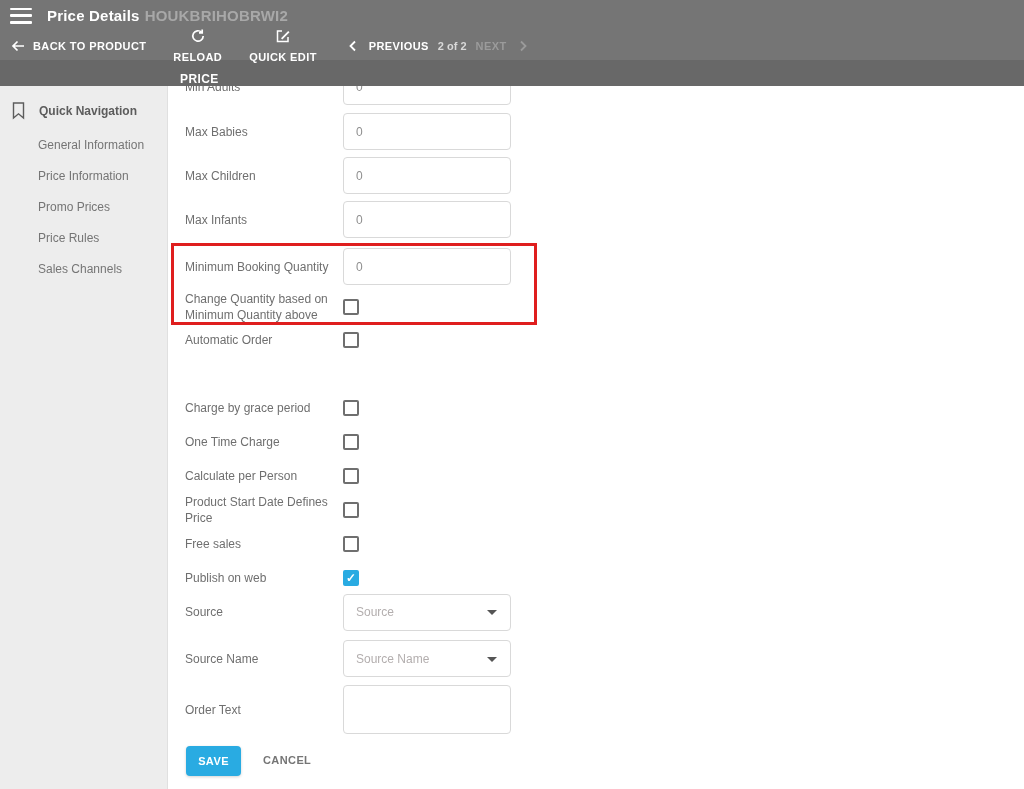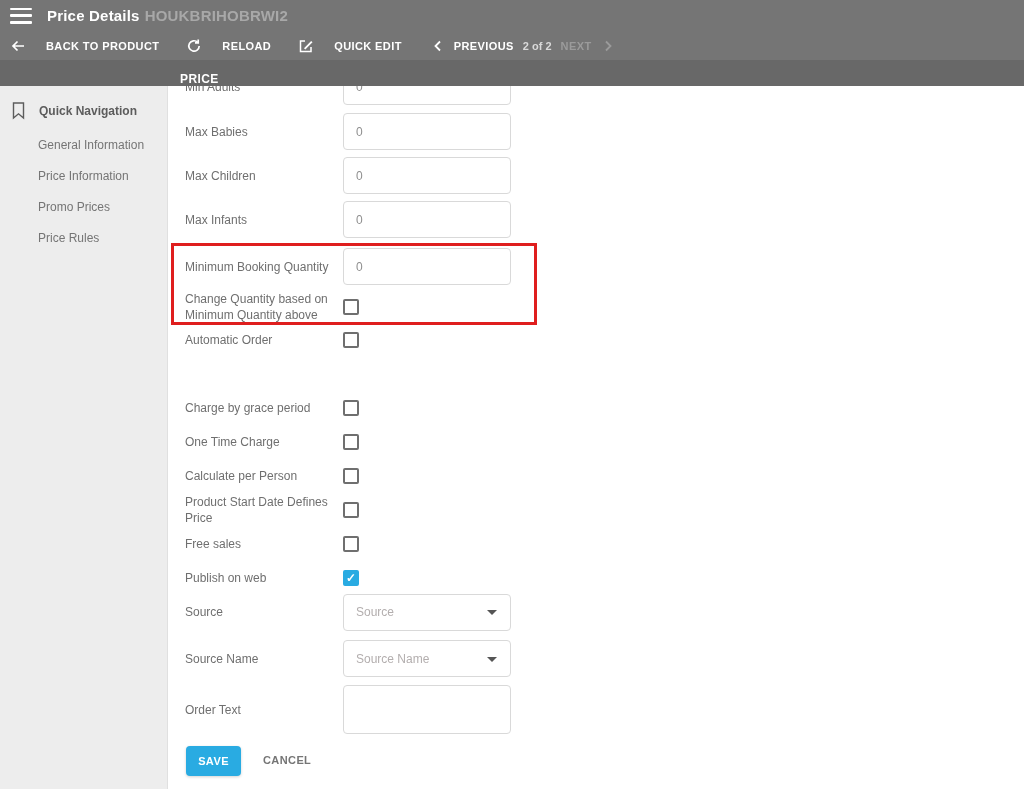--- a/index.html
+++ b/index.html
@@ -9,23 +9,23 @@
   .app { position:relative; width:1024px; height:657px; background:#0369a1; }
 
   
   .titlebar { height:31px; background:#757575; display:flex; align-items:center; padding-left:10px; }
   .hamburger { width:22px; height:16px; display:flex; flex-direction:column; justify-content:space-between; cursor:pointer; }
   .hamburger span { display:block; height:2.5px; background:#fff; border-radius:1px; }
   .page-title { margin-left:15px; font-size:15px; font-weight:700; color:#fff; letter-spacing:.2px; }
   .page-title .code { color:#a8a8a8; margin-left:5px; }
 
   .toolbar { height:29px; background:#757575; display:flex; align-items:center; padding-left:10px; }
-  .tbtn { display:flex; align-items:center; gap:20px; background:none; border:none; color:#fff;
+  .tbtn { display:flex; align-items:center; gap:7px; background:none; border:none; color:#fff;
           font-family:inherit; font-size:11px; font-weight:700; letter-spacing:.4px; cursor:pointer; padding:0; }
-  .tbtn + .tbtn { margin-left:27px; }
+  .tbtn + .tbtn { margin-left:27px;flex-direction:column; }
   .pager { display:flex; align-items:center; margin-left:29px; gap:9px; }
   .pager .ptext { color:#fff; font-size:11px; font-weight:700; letter-spacing:.4px; cursor:pointer; }
   .pager .pcount { color:#d9d9d9; font-size:11px; font-weight:700; }
   .pager .disabled { color:#9b9b9b; cursor:default; }
   .icon-svg { display:block; }
 
   .pricebar { height:26px; background:#686868; display:flex; align-items:flex-end; }
   .pricebar .tab { margin-left:180px; color:#fff; font-size:12px; font-weight:700; letter-spacing:.4px; cursor:pointer; }
 
   
@@ -131,20 +131,21 @@
         <svg class="icon-svg" width="17" height="19" viewBox="0 0 17 19">
             <path d="M3.5 2 H13.5 V17 L8.5 12.8 L3.5 17 Z" fill="none" stroke="#5c5c5c" stroke-width="1.4"></path>
           </svg>
         <span class="sb-label">Quick Navigation</span>
       </div>
       <div class="sb-items">
         <div class="sb-item">General Information</div>
         <div class="sb-item">Price Information</div>
         <div class="sb-item">Promo Prices</div>
         <div class="sb-item">Price Rules</div>
+        <div class="sb-item">Sales Channels</div>
       </div>
     </aside>
 
     <main class="content">
 
       <div class="row" style="top:-18px">
         <span class="lbl">Min Adults</span>
         <input class="tb ctrl" type="text" value="0" style="">
       </div>
       <div class="row" style="top:27px">

